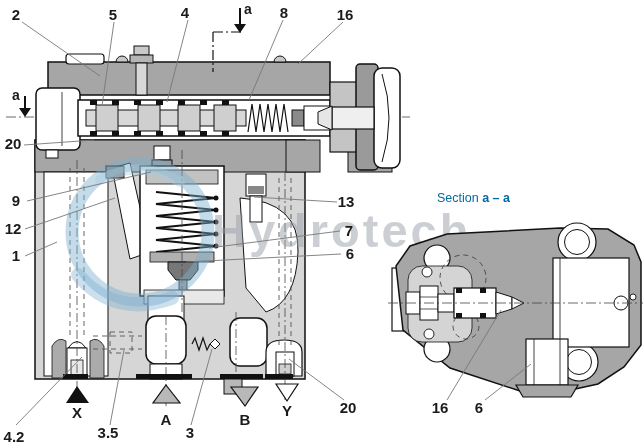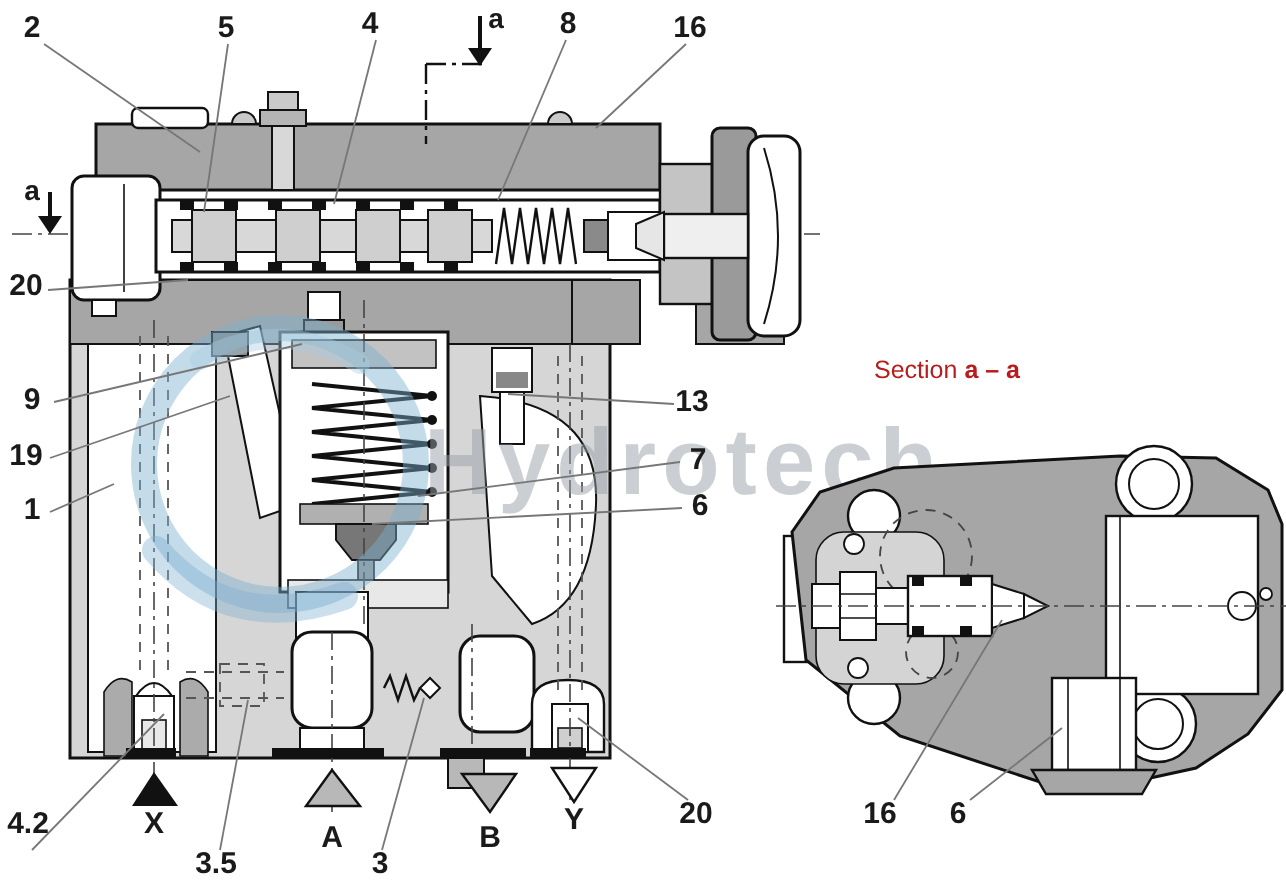--- a/index.html
+++ b/index.html
@@ -9,21 +9,21 @@
   }
   .drawing{position:absolute;left:0;top:0;width:643px;height:444px;}
   .labels{position:absolute;left:0;top:0;width:643px;height:444px;pointer-events:none;}
   .lbl{
     position:absolute;transform:translate(-50%,-50%);
     font-size:15px;font-weight:bold;color:#1a1a1a;white-space:nowrap;line-height:1;
   }
   .lbl.port{font-size:15px;}
   .lbl.marker{font-size:14px;}
   .section-title{
-    position:absolute;left:437px;top:179px;font-size:12.5px;color:#b91c1c;
+    position:absolute;left:437px;top:192px;font-size:12.5px;color:#0369a1;
     transform:none;white-space:nowrap;line-height:1;
   }
   .section-title b{font-weight:bold;}
   .wm-text{
     font-size:47px;letter-spacing:3px;font-weight:bold;
     fill:#99a1a9;opacity:0.5;font-family:"Liberation Sans",sans-serif;
   }
 </style>
 </head>
 <body>
@@ -248,31 +248,31 @@
   <div class="labels">
     <div class="lbl" style="left:16px;top:14px">2</div>
     <div class="lbl" style="left:113px;top:14px">5</div>
     <div class="lbl" style="left:185px;top:12px">4</div>
     <div class="lbl marker" style="left:248px;top:9px">a</div>
     <div class="lbl" style="left:284px;top:12px">8</div>
     <div class="lbl" style="left:345px;top:14px">16</div>
     <div class="lbl marker" style="left:16px;top:95px">a</div>
     <div class="lbl" style="left:13px;top:143px">20</div>
     <div class="lbl" style="left:16px;top:200px">9</div>
-    <div class="lbl" style="left:13px;top:228px">19</div>
+    <div class="lbl" style="left:13px;top:228px">12</div>
     <div class="lbl" style="left:16px;top:255px">1</div>
     <div class="lbl" style="left:346px;top:201px">13</div>
     <div class="lbl" style="left:349px;top:230px">7</div>
     <div class="lbl" style="left:350px;top:253px">6</div>
     <div class="lbl" style="left:348px;top:407px">20</div>
     <div class="lbl" style="left:440px;top:407px">16</div>
     <div class="lbl" style="left:479px;top:407px">6</div>
     <div class="lbl" style="left:190px;top:432px">3</div>
     <div class="lbl" style="left:108px;top:432px">3.5</div>
-    <div class="lbl" style="left:14px;top:412px">4.2</div>
+    <div class="lbl" style="left:14px;top:436px">4.2</div>
 
     <div class="lbl port" style="left:77px;top:412px">X</div>
     <div class="lbl port" style="left:166px;top:419px">A</div>
     <div class="lbl port" style="left:245px;top:419px">B</div>
     <div class="lbl port" style="left:287px;top:410px">Y</div>
 
     <div class="section-title">
       <span>Section</span>
       <b>a – a</b>
     </div>

